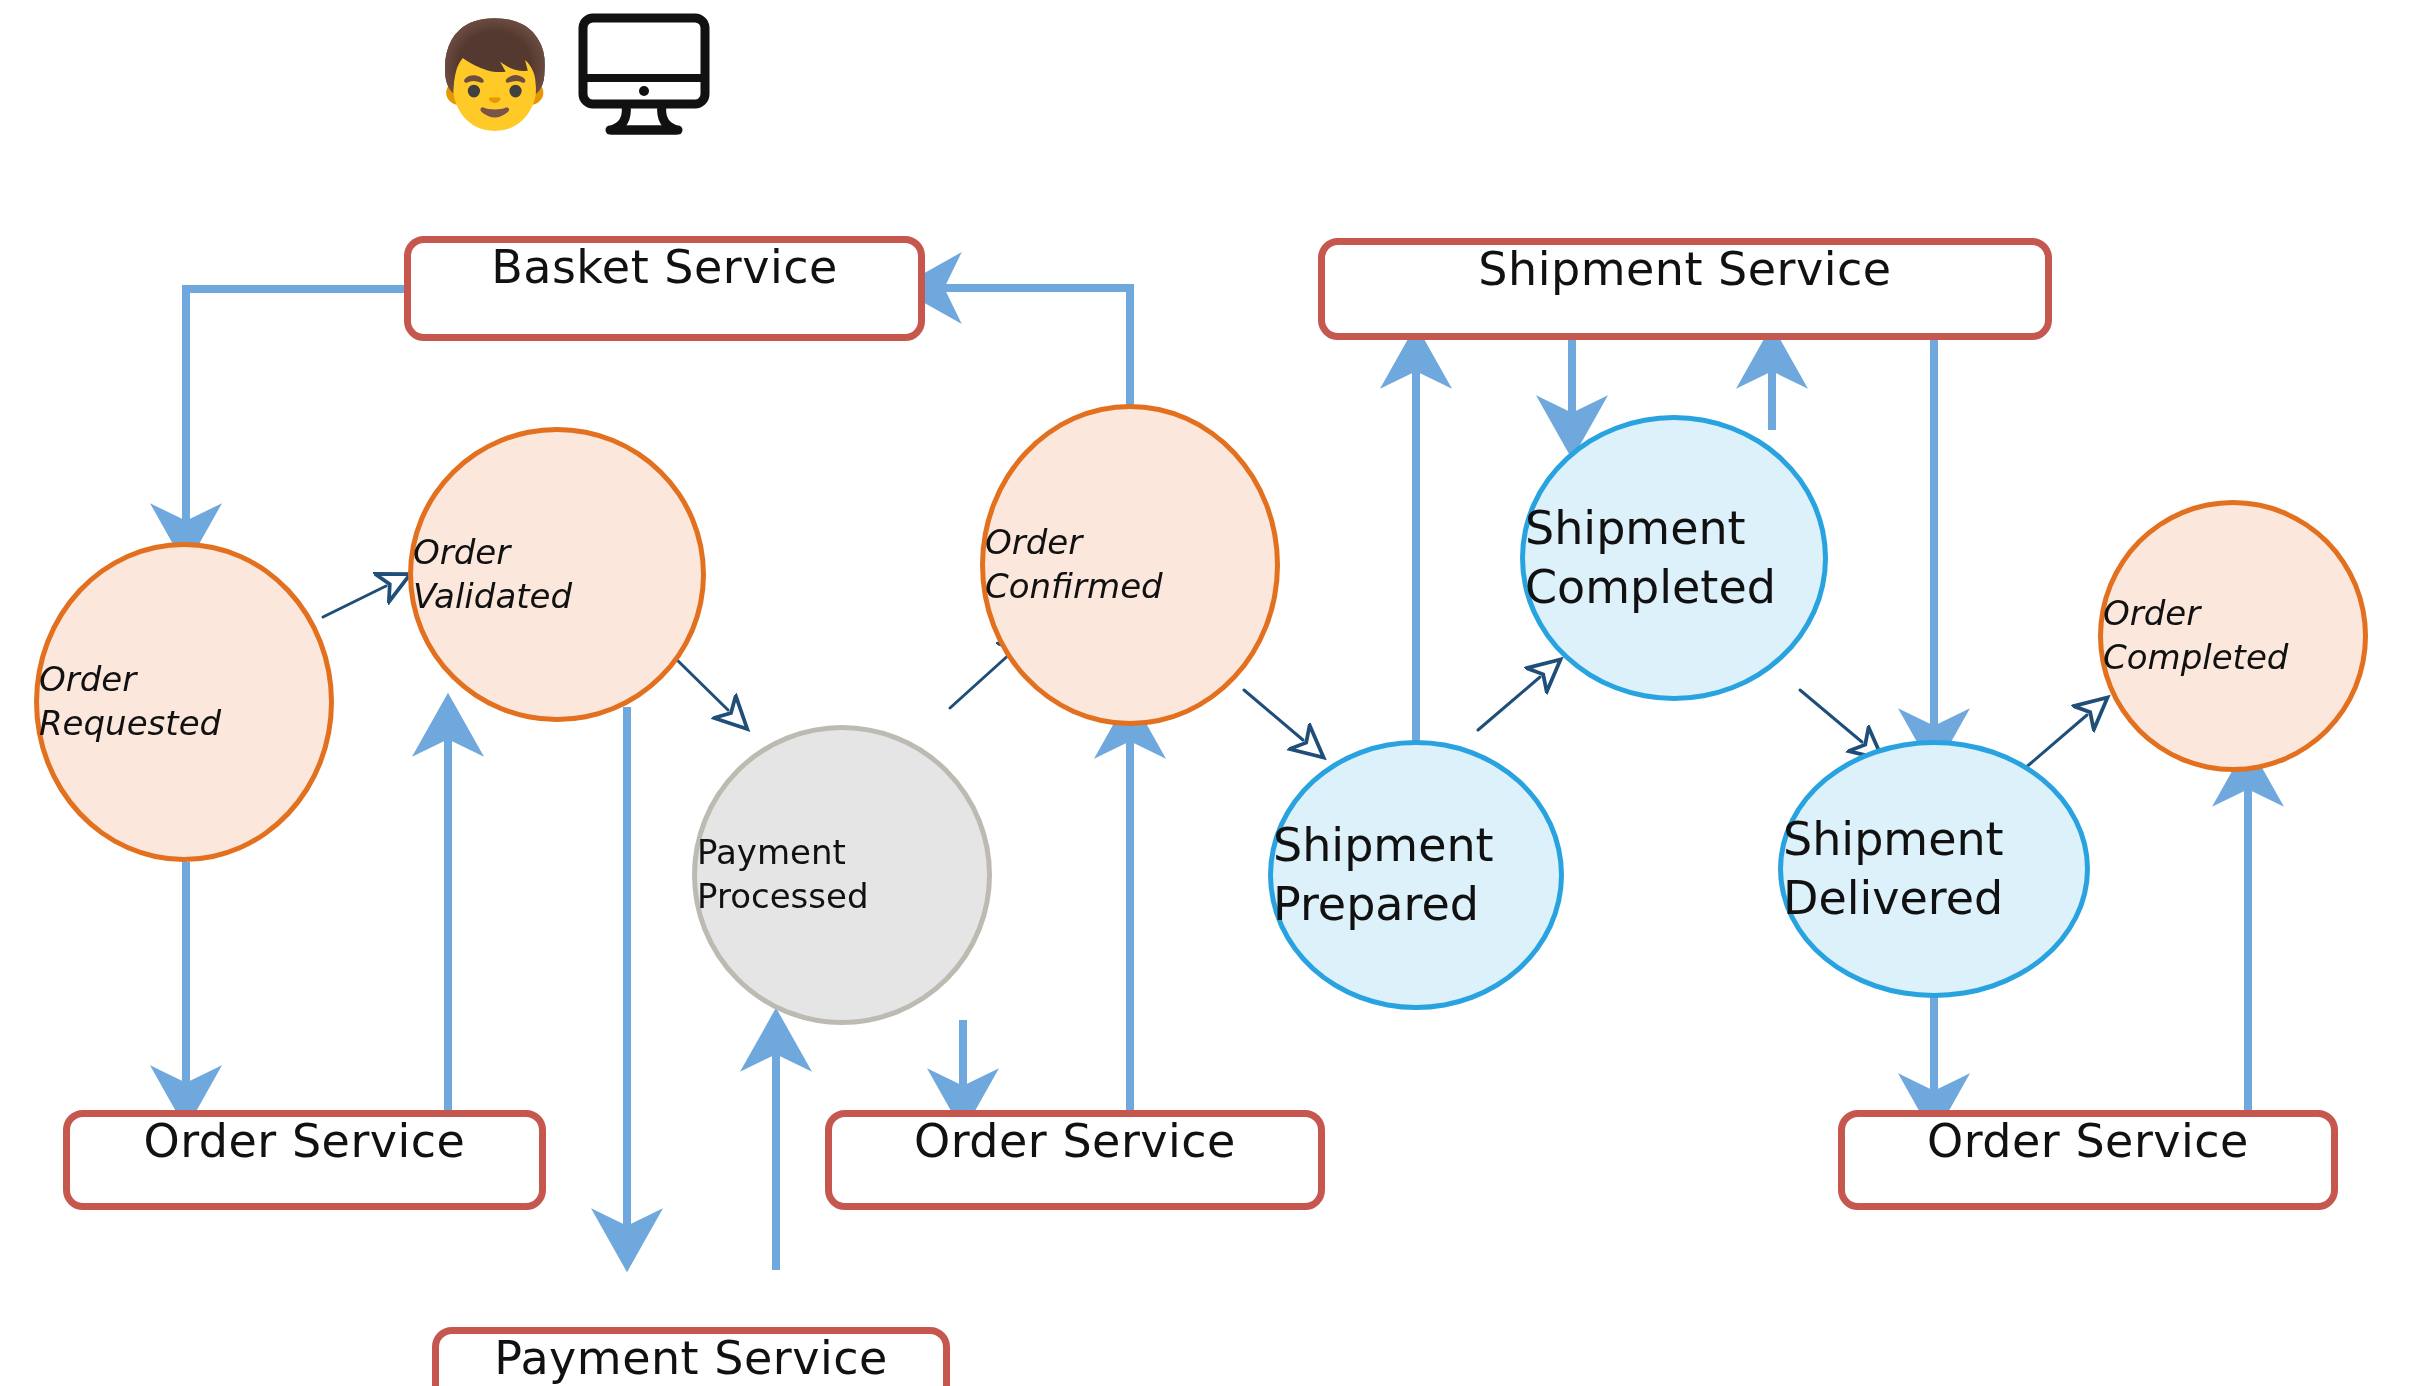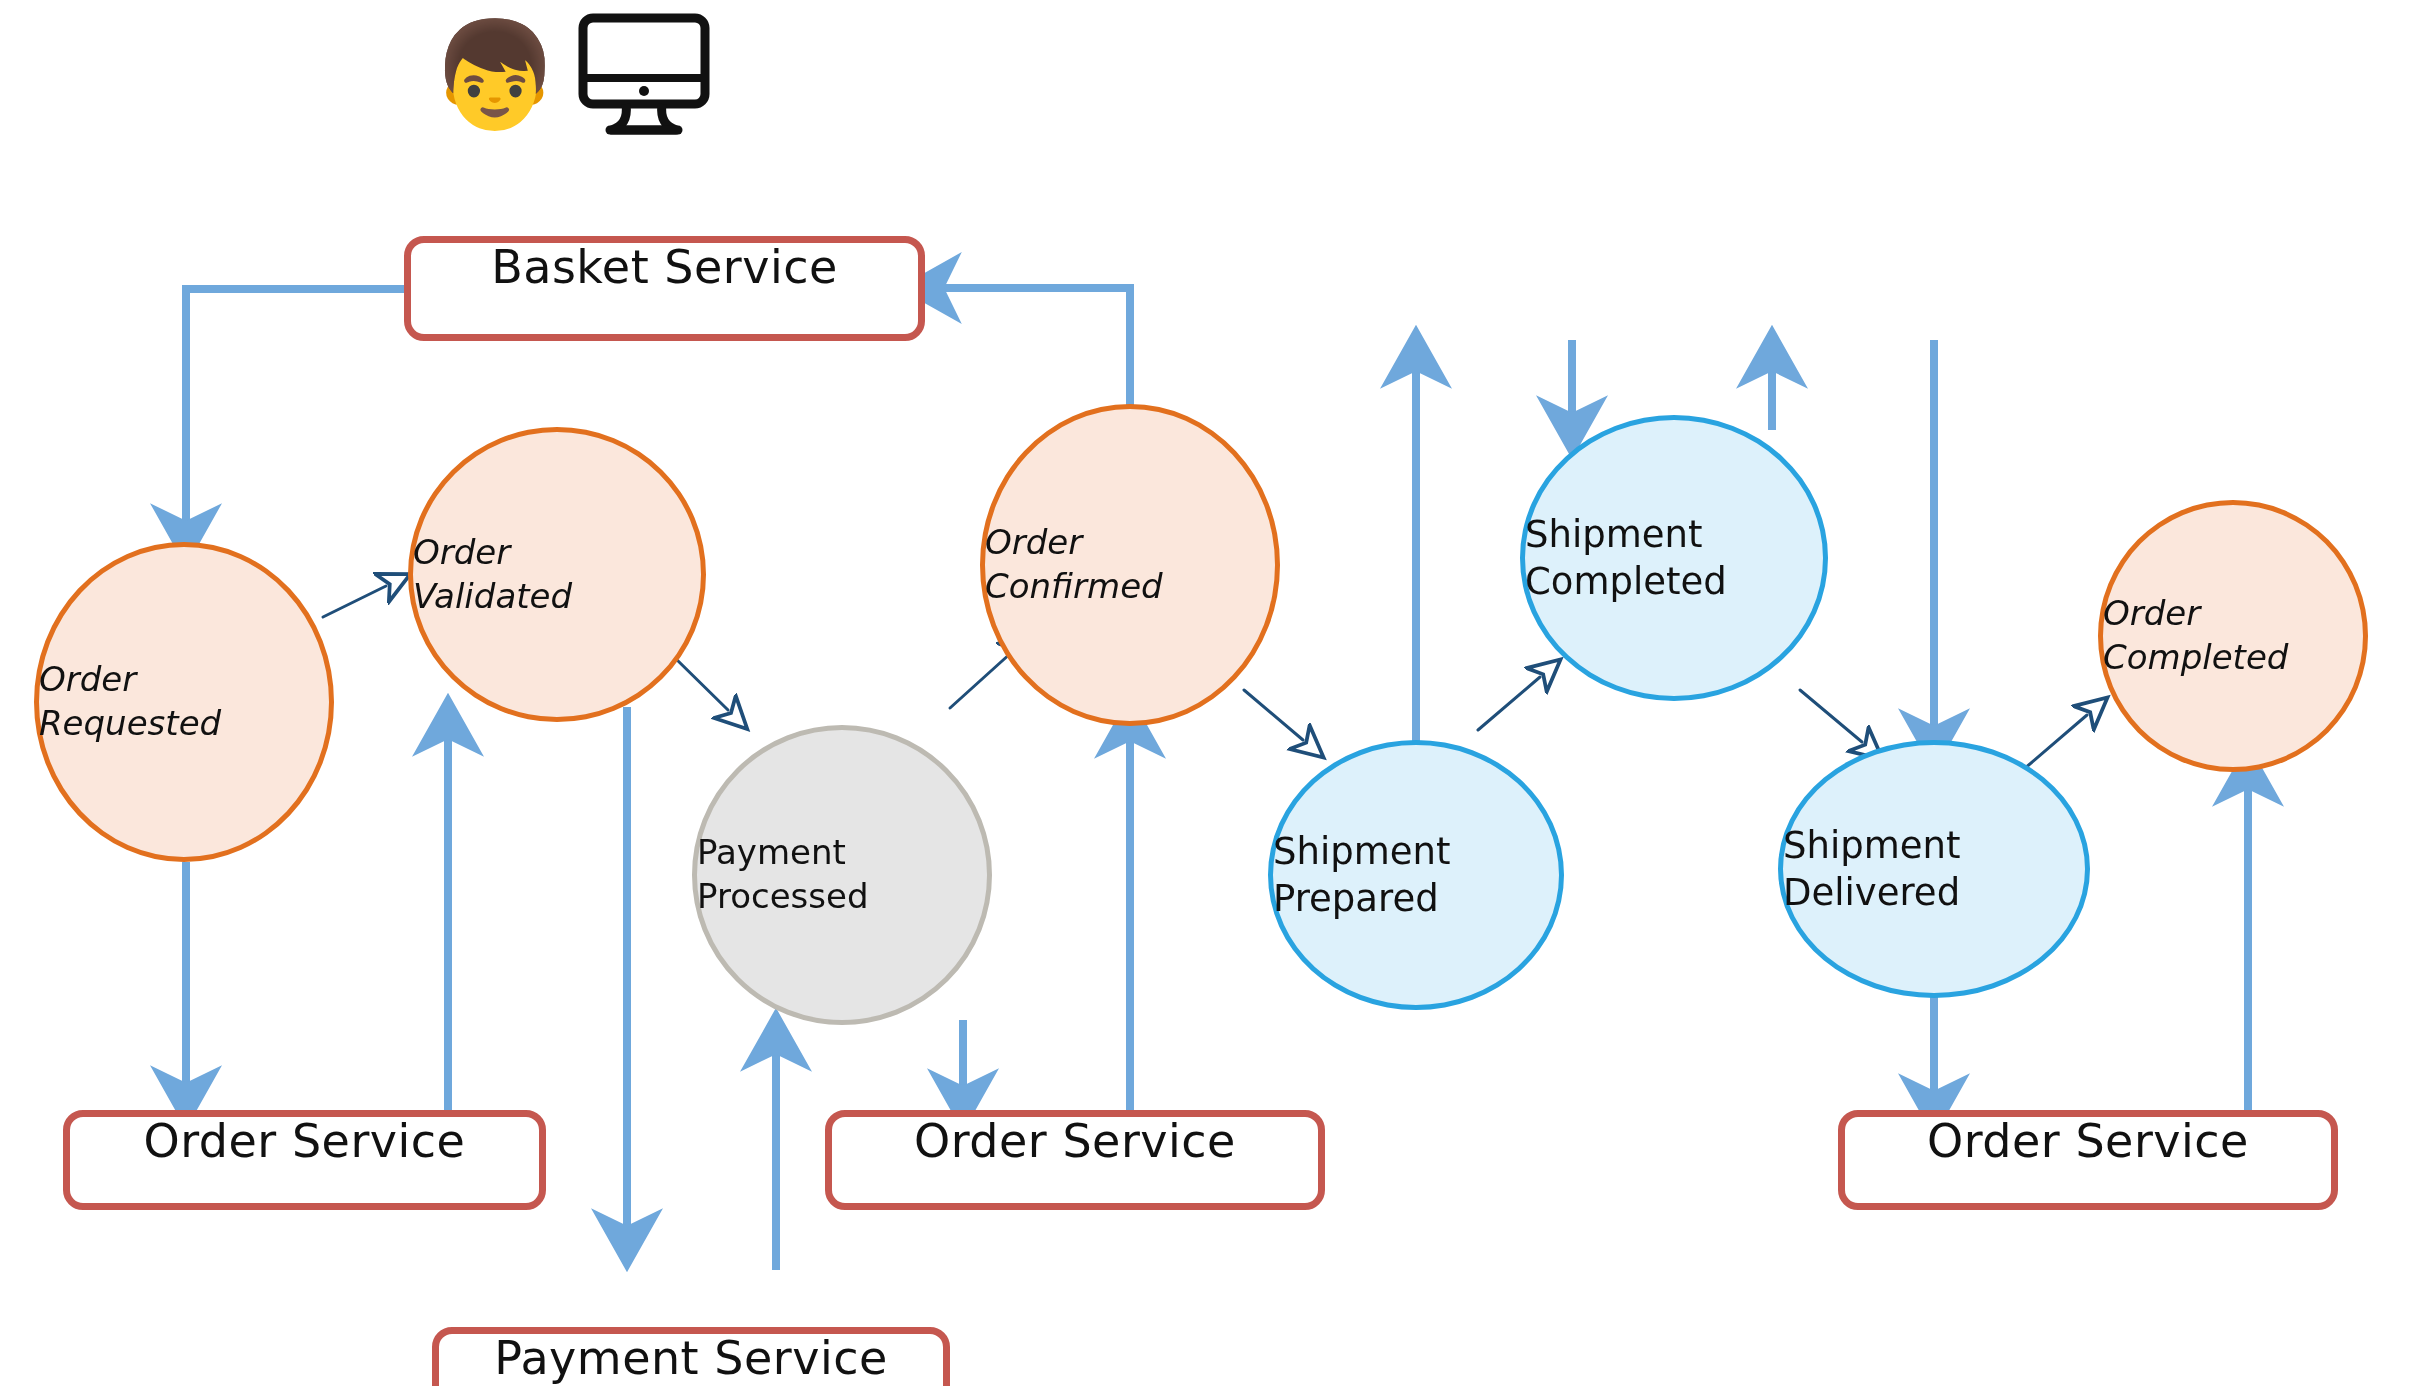--- a/index.html
+++ b/index.html
@@ -11,21 +11,21 @@
         justify-content:center;text-align:center;}
 
   
   .svcbox{border:7px solid #c5574f;border-radius:20px;background:#ffffff;
           color:#111;font-size:46px;line-height:1.05;letter-spacing:.5px;}
 
   
   .state{border-radius:50%;flex-direction:column;line-height:1.28;color:#111;}
   .state span{display:block;}
   .st-orange{background:#fbe7dc;border:5px solid #e2701e;font-size:34px;font-style:italic;}
-  .st-blue{background:#ddf1fb;border:5px solid #29a3e0;font-size:37px;}
+  .st-blue{background:#ddf1fb;border:5px solid #29a3e0;font-size:46px;}
   .st-grey{background:#e5e5e5;border:5px solid #bdbab2;font-size:34px;}
 
   .actor{position:absolute;display:flex;align-items:center;gap:14px;}
   .actor .emoji{font-size:104px;line-height:1;}
   .actor svg{display:block;}
 </style>
 </head>
 <body>
 
 <div id="stage">
@@ -90,20 +90,23 @@
       <circle cx="70" cy="79" r="5" fill="#111"></circle>
       <path d="M52 92 C54 108 48 114 38 118 L102 118 C92 114 86 108 88 92" fill="none" stroke="#111" stroke-width="9" stroke-linejoin="round"></path>
       <line x1="36" y1="118" x2="104" y2="118" stroke="#111" stroke-width="9" stroke-linecap="round"></line>
     </svg>
   </div>
 
   <div class="node svcbox" style="left:404px;top:236px;width:521px;height:105px;">
     <span>Basket Service</span>
   </div>
 
+  <div class="node svcbox" style="left:1318px;top:238px;width:734px;height:102px;">
+    <span>Shipment Service</span>
+  </div>
 
   <div class="node svcbox" style="left:63px;top:1110px;width:483px;height:100px;">
     <span>Order Service</span>
   </div>
 
   <div class="node svcbox" style="left:432px;top:1327px;width:518px;height:100px;">
     <span>Payment Service</span>
   </div>
 
   <div class="node svcbox" style="left:825px;top:1110px;width:500px;height:100px;">

